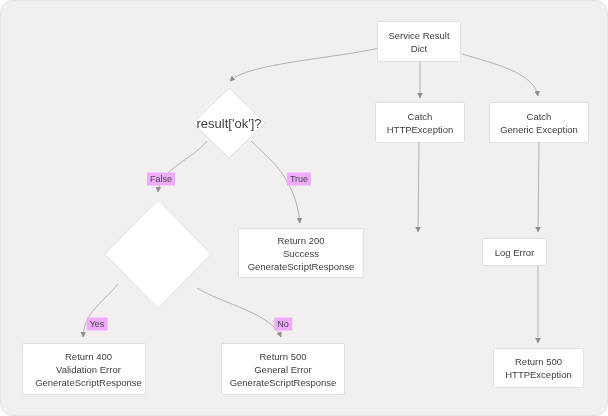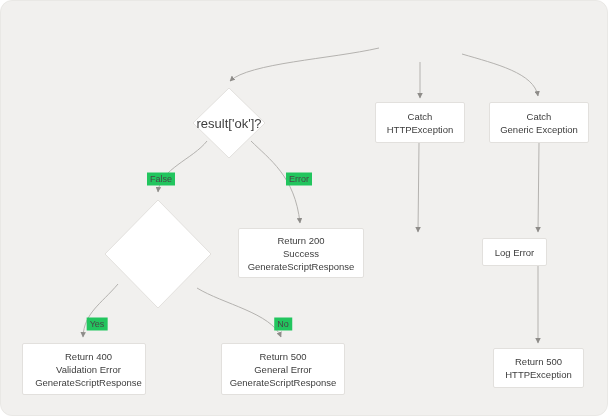--- a/index.html
+++ b/index.html
@@ -47,21 +47,21 @@
     color: #3d3d3d;
     white-space: pre-line;
   }
 
   .edge-label {
     position: absolute;
     transform: translate(-50%, -50%);
     font-size: 9px;
     line-height: 11px;
     color: #474747;
-    background: #22c55e;
+    background: #f0abfc;
     padding: 1px 3px;
   }
 </style>
 </head>
 <body>
 
 <div class="canvas">
 
   <svg class="edges-svg" width="608" height="416" viewBox="0 0 608 416" xmlns="http://www.w3.org/2000/svg">
     <defs>
@@ -82,20 +82,22 @@
       <path d="M 538,142 L 537,231" marker-end="url(#arrow)"></path>
       <path d="M 537,265 L 537,342" marker-end="url(#arrow)"></path>
     </g>
 
     <g fill="#ffffff" stroke="#e2e0dd" stroke-width="1">
       <polygon points="228,87 264,122 228,157 192,122"></polygon>
       <polygon points="157,199 210,253 157,307 104,253"></polygon>
     </g>
   </svg>
 
+  <div class="node" style="left:376px; top:20px; width:84px; height:41px;">Service Result
+Dict</div>
 
   <div class="node" style="left:374px; top:101px; width:90px; height:41px;">Catch
 HTTPException</div>
 
   <div class="node" style="left:488px; top:101px; width:100px; height:41px;">Catch
 Generic Exception</div>
 
   <div class="node" style="left:237px; top:227px; width:126px; height:50px;">Return 200
 Success
 GenerateScriptResponse</div>
@@ -112,19 +114,19 @@
 GenerateScriptResponse</div>
 
   <div class="node" style="left:492px; top:347px; width:91px; height:40px;">Return 500
 HTTPException</div>
 
   <div class="diamond-label" style="left:228px; top:122px;">result['ok']?</div>
 
 
   <div class="edge-label" style="left:160px; top:178px;">False</div>
 
-  <div class="edge-label" style="left:298px; top:178px;">Error</div>
+  <div class="edge-label" style="left:298px; top:178px;">True</div>
 
   <div class="edge-label" style="left:82px; top:323px;margin-left:14px;">Yes</div>
 
   <div class="edge-label" style="left:282px; top:323px;">No</div>
 
 </div>
 
 </body></html>

